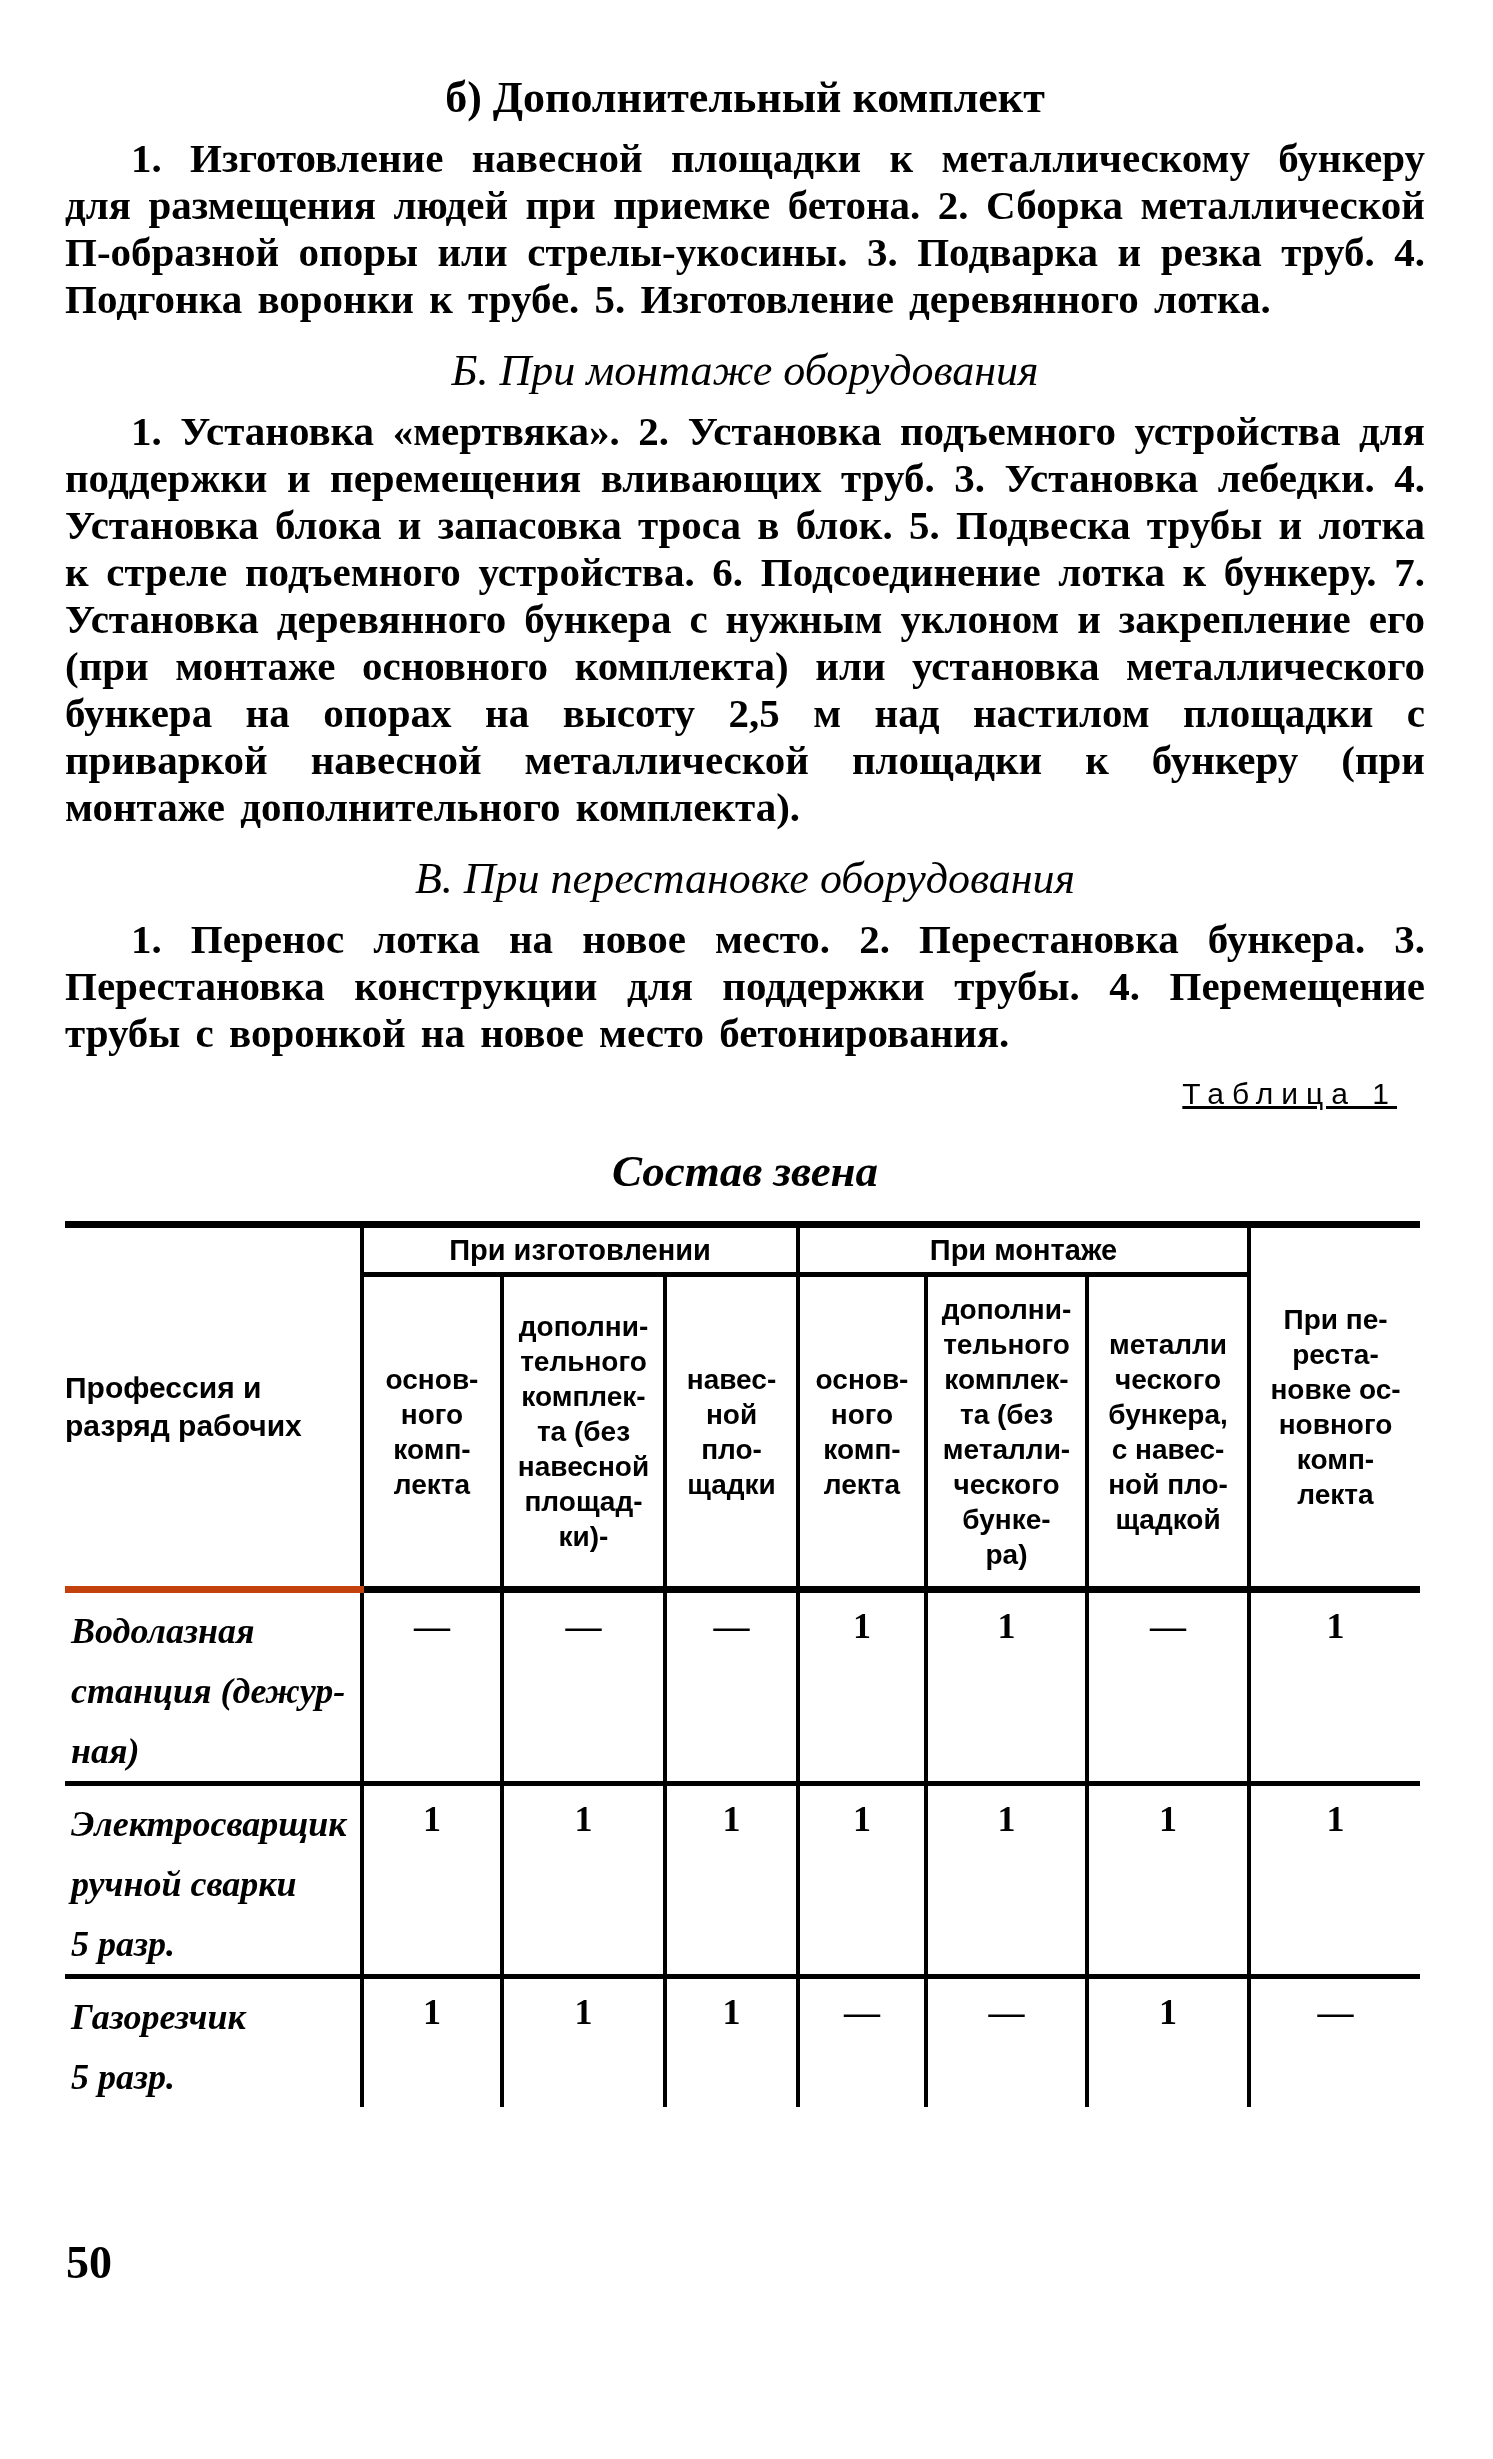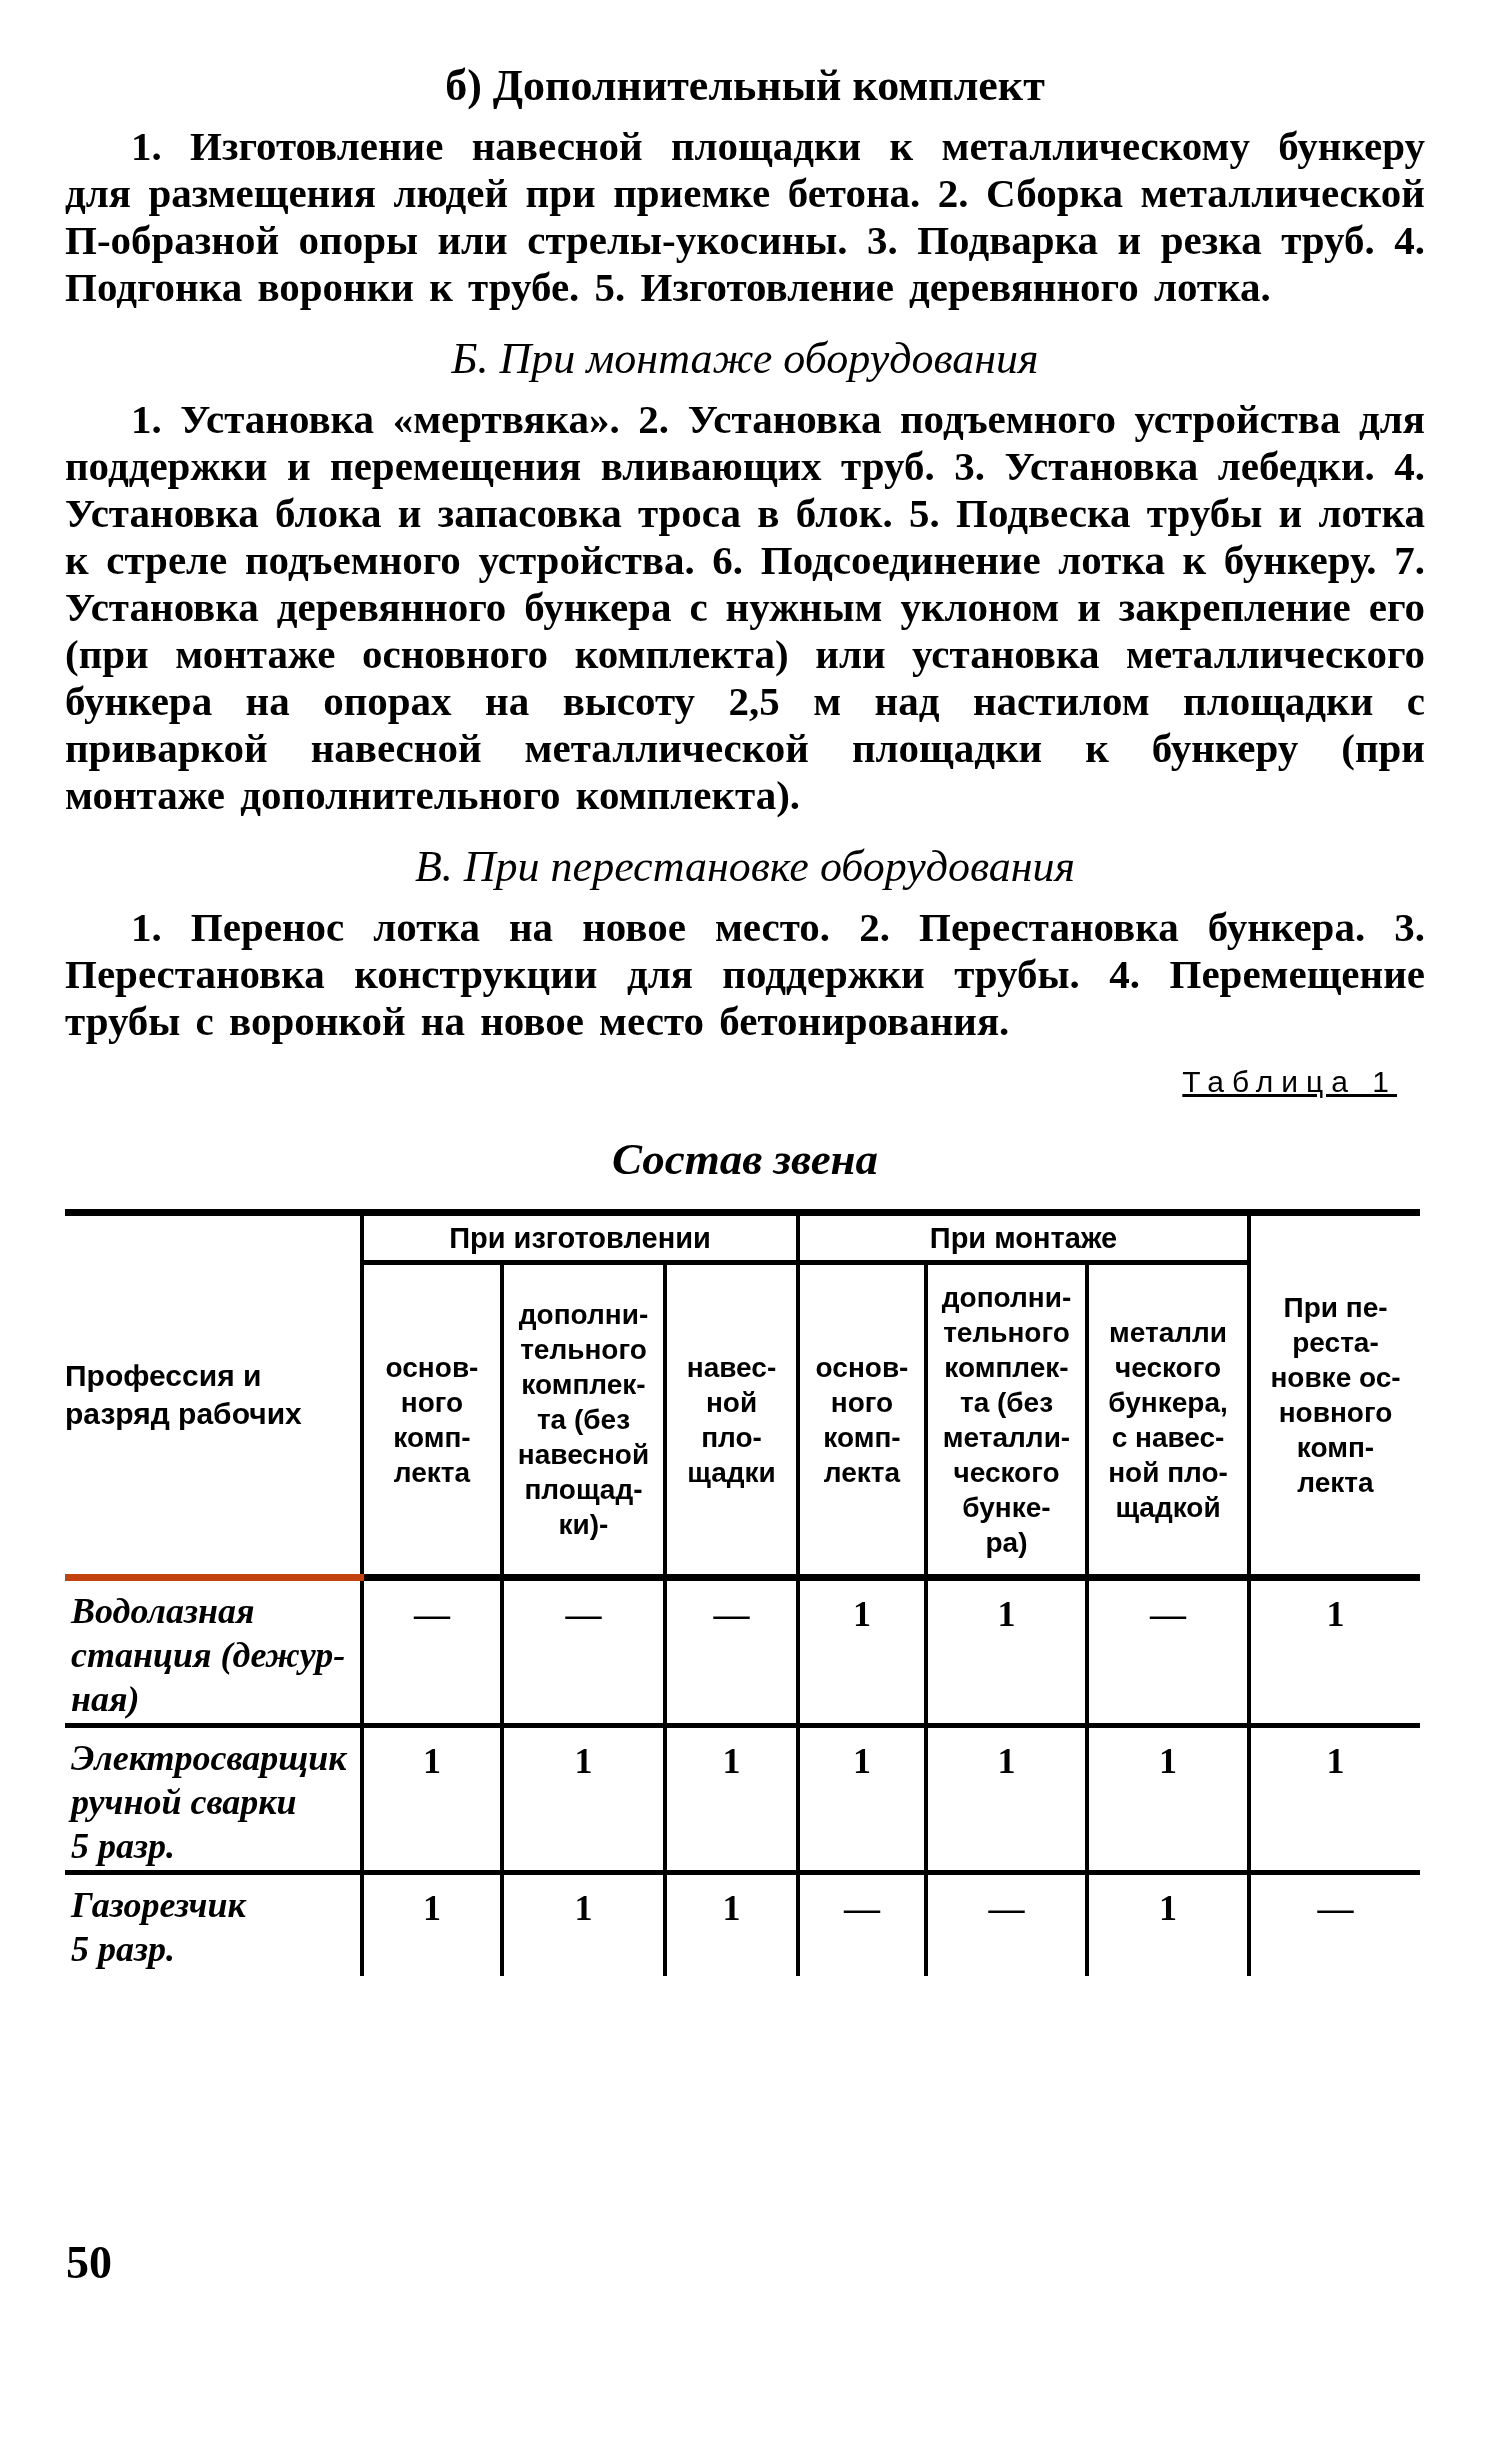--- a/index.html
+++ b/index.html
@@ -3,21 +3,21 @@
 <meta charset="utf-8">
 <style>
   html, body { margin: 0; padding: 0; }
   body {
     width: 1493px; height: 2459px;
     background: #ffffff; color: #000000;
     position: relative;
     font-family: "Liberation Serif", serif;
     overflow: hidden;
   }
-  .page-body { position: absolute; left: 65px; top: 0; width: 1360px; }
+  .page-body { position: absolute; left: 65px; top: 12px; width: 1360px; }
 
   .h-bold {
     margin-top: 62px; text-align: center;
     font-size: 44px; font-weight: 700; line-height: 48px;
   }
   .h-italic {
     margin-top: 24px; text-align: center;
     font-size: 44px; font-weight: 400; font-style: italic; line-height: 48px;
   }
   p.body-par {
@@ -71,21 +71,21 @@
   tr.sub-row { height: 315px; }
   tr.sub-row td {
     border-bottom: 7px solid #000;
     text-align: center; vertical-align: middle;
     font-family: "Liberation Sans", sans-serif;
     font-weight: 700; font-size: 28px; line-height: 35px;
   }
   tr.body-row td { vertical-align: top; border-bottom: 5px solid #000; }
   tr.body-row td.row-label {
     font-style: italic; font-weight: 700;
-    font-size: 36px; line-height: 44px;
+    font-size: 36px; line-height: 60px;
     text-align: left; padding: 8px 4px 0 6px;
   }
   tr.body-row td.val {
     text-align: center; font-weight: 700; font-size: 36px; padding-top: 12px;
   }
   tr.body-row.r1 { height: 148px; }
   tr.body-row.r2 { height: 147px; }
   tr.body-row.r3 { height: 103px; }
   tr.body-row.last td { border-bottom: none; }
 

